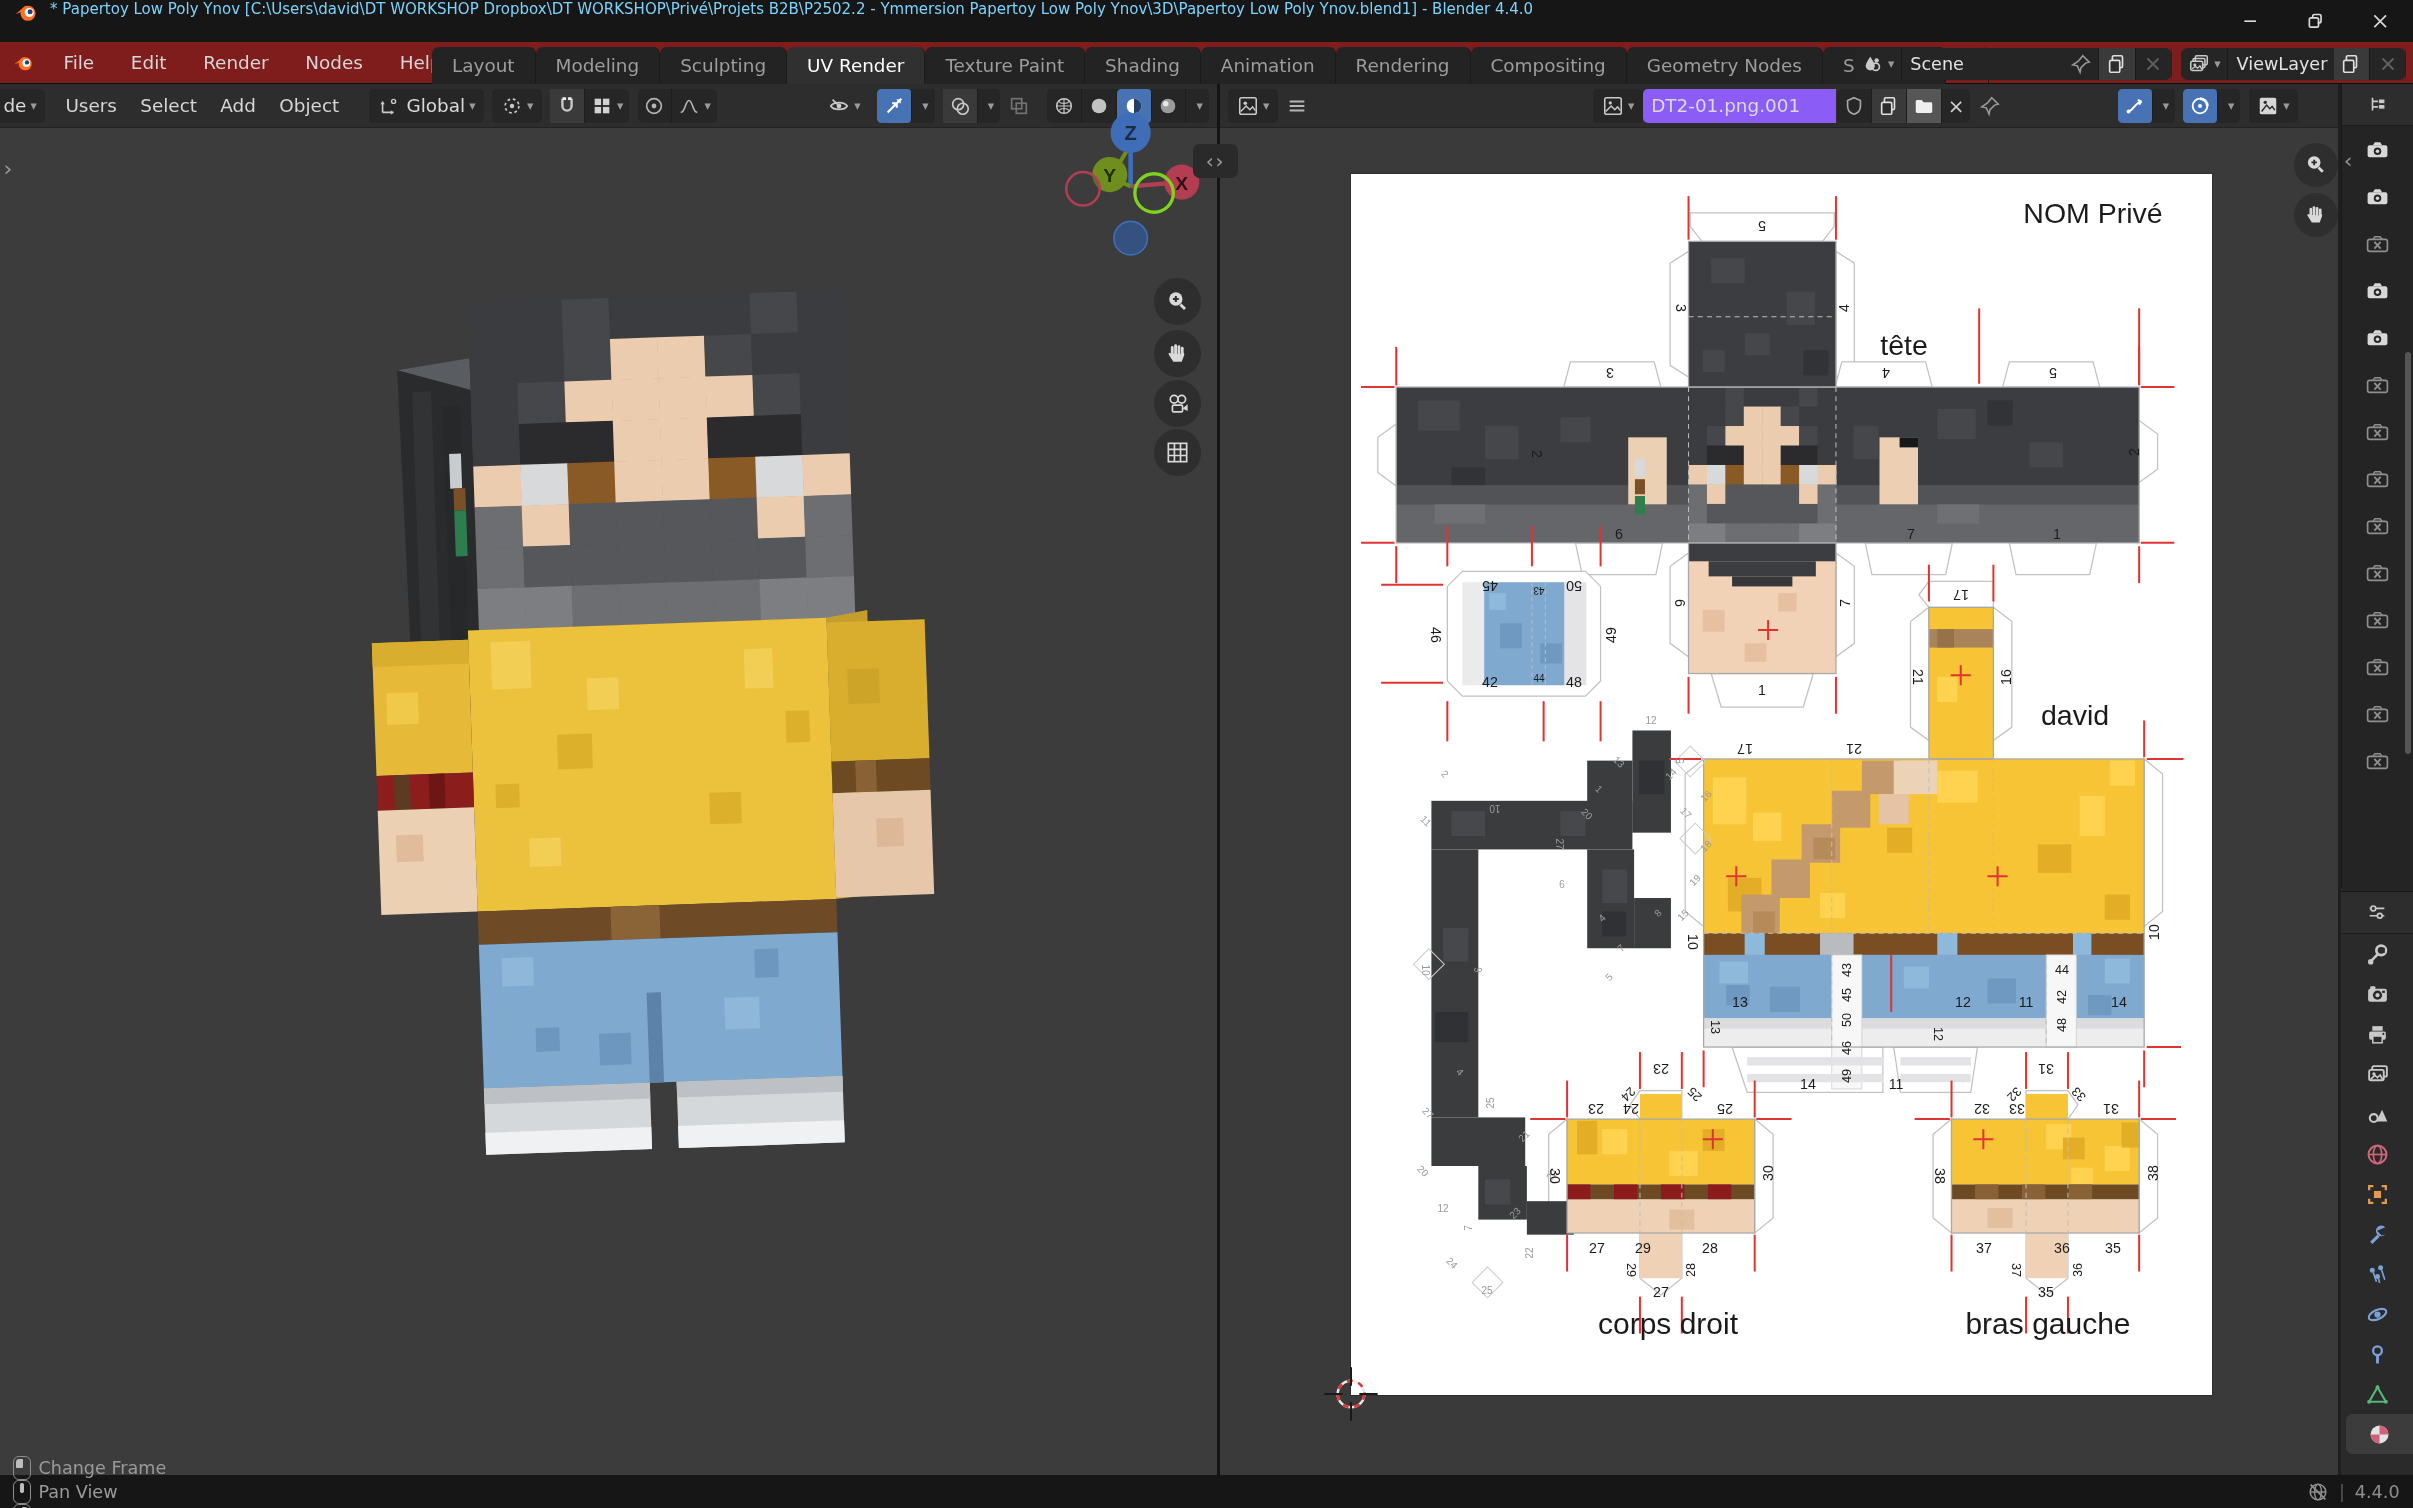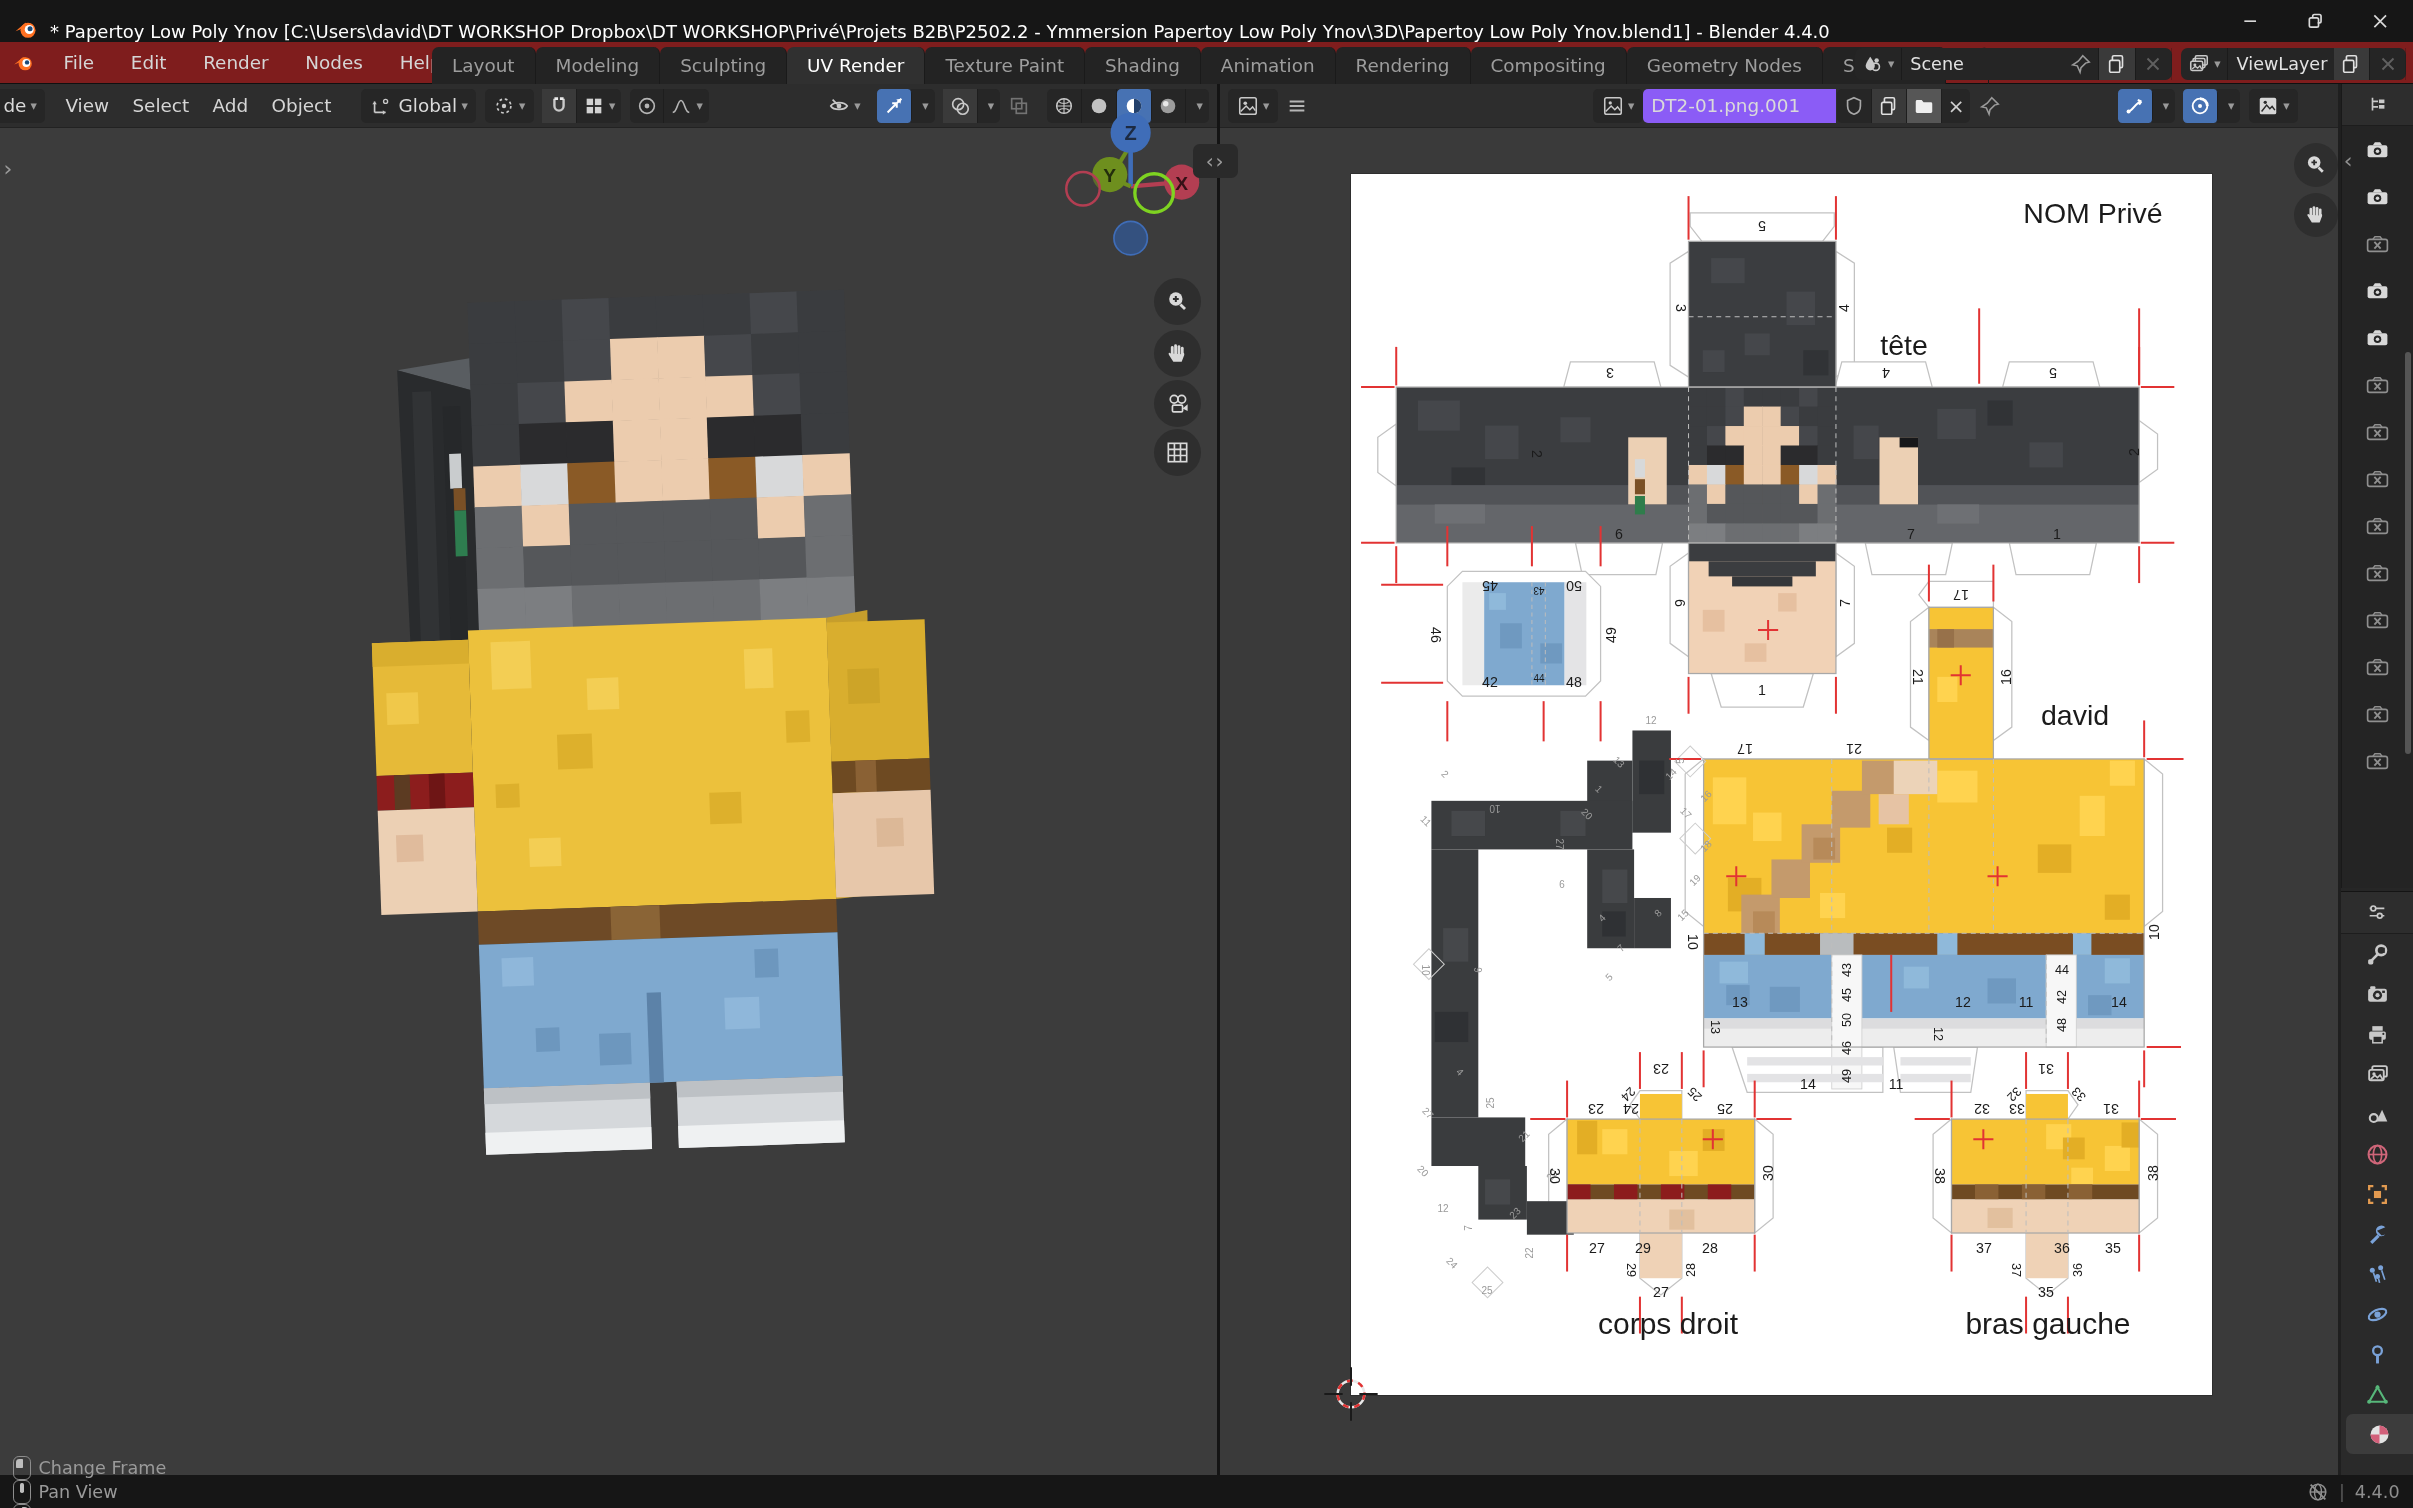--- a/index.html
+++ b/index.html
@@ -1,21 +1,21 @@
 <!DOCTYPE html>
 <html style="font-size:13.4px"><head>
 <meta charset="utf-8">
 <style>
 *{box-sizing:border-box;margin:0;padding:0}
 html{background:#0c0c0c}
 body{width:2413px;height:1508px;position:relative;overflow:hidden;
   font-family:"DejaVu Sans","Liberation Sans",sans-serif;background:#1f1f1f;color:#d4d4d4}
 .abs{position:absolute}
 
-#titlebar{left:0;top:0;width:2413px;height:42px;background:#161616;display:flex;align-items:flex-end;color:#ffffff;font-size:18px}
+#titlebar{left:0;top:0;width:2413px;height:42px;background:#161616;display:flex;align-items:flex-start;color:#7dd3fc;font-size:15px}
 #titlebar .logo{width:25px;height:25px;margin:0 11.7px 0 13.4px}
 #win-controls{position:absolute;right:0;top:0;height:42px;display:flex}
 #win-controls .wbtn{width:65px;height:42px;display:flex;align-items:center;justify-content:center}
 #topbar{left:0;top:42px;width:2413px;height:42px;background:#7f1d1d;display:flex;align-items:center;font-size:18.4px;border-bottom:0.8px solid #101010}
 #topbar .blender-menu{width:45px;height:42px;display:flex;align-items:center;justify-content:center;gap:3.4px}
 #menu-items{display:flex;gap:6.7px;margin-left:3.4px}
 .menu-item{padding:5px 15px;border-radius:5px;color:#d6d6d6}
 #workspace-tabs{position:absolute;left:432px;top:0;height:42px;display:flex;align-items:flex-end}
 .tab{height:37px;margin-top:5px;padding:0 20px;display:flex;align-items:center;font-size:18.4px;color:#9d9d9d;background:#232323;border-right:0.8px solid #1a1a1a;border-radius:6.7px 6.7px 0 0}
 .tab.active{background:#303030;color:#fff}
@@ -186,21 +186,21 @@
   </div>
 </div>
 
 <div id="viewport" class="abs">
   <div class="ed-header">
     <div class="hbtn field" style="margin-left:-5px;border-radius:0 5px 5px 0">
       <span>de</span>
         <span class="caret">▾</span>
     </div>
     <div id="vp-menus" style="display:flex;margin-left:8.4px">
-        <span class="vmenu">View</span>
+        <span class="vmenu">Users</span>
         <span class="vmenu">Select</span>
         <span class="vmenu">Add</span>
         <span class="vmenu">Object</span>
       </div>
     <div class="hbtn field" style="margin-left:18.4px">
       <svg class="icon16" viewBox="0 0 24 24">
           <path d="M5 19 V7 M5 19 H17" stroke="#c9c9c9" stroke-width="1.8"></path>
           <path d="M5 7 l-2.5 3 h5 Z M17 19 l-3-2.5 v5 Z" fill="#c9c9c9"></path>
           <circle cx="17" cy="7" r="2.2" fill="none" stroke="#c9c9c9" stroke-width="1.5"></circle>
         </svg>

